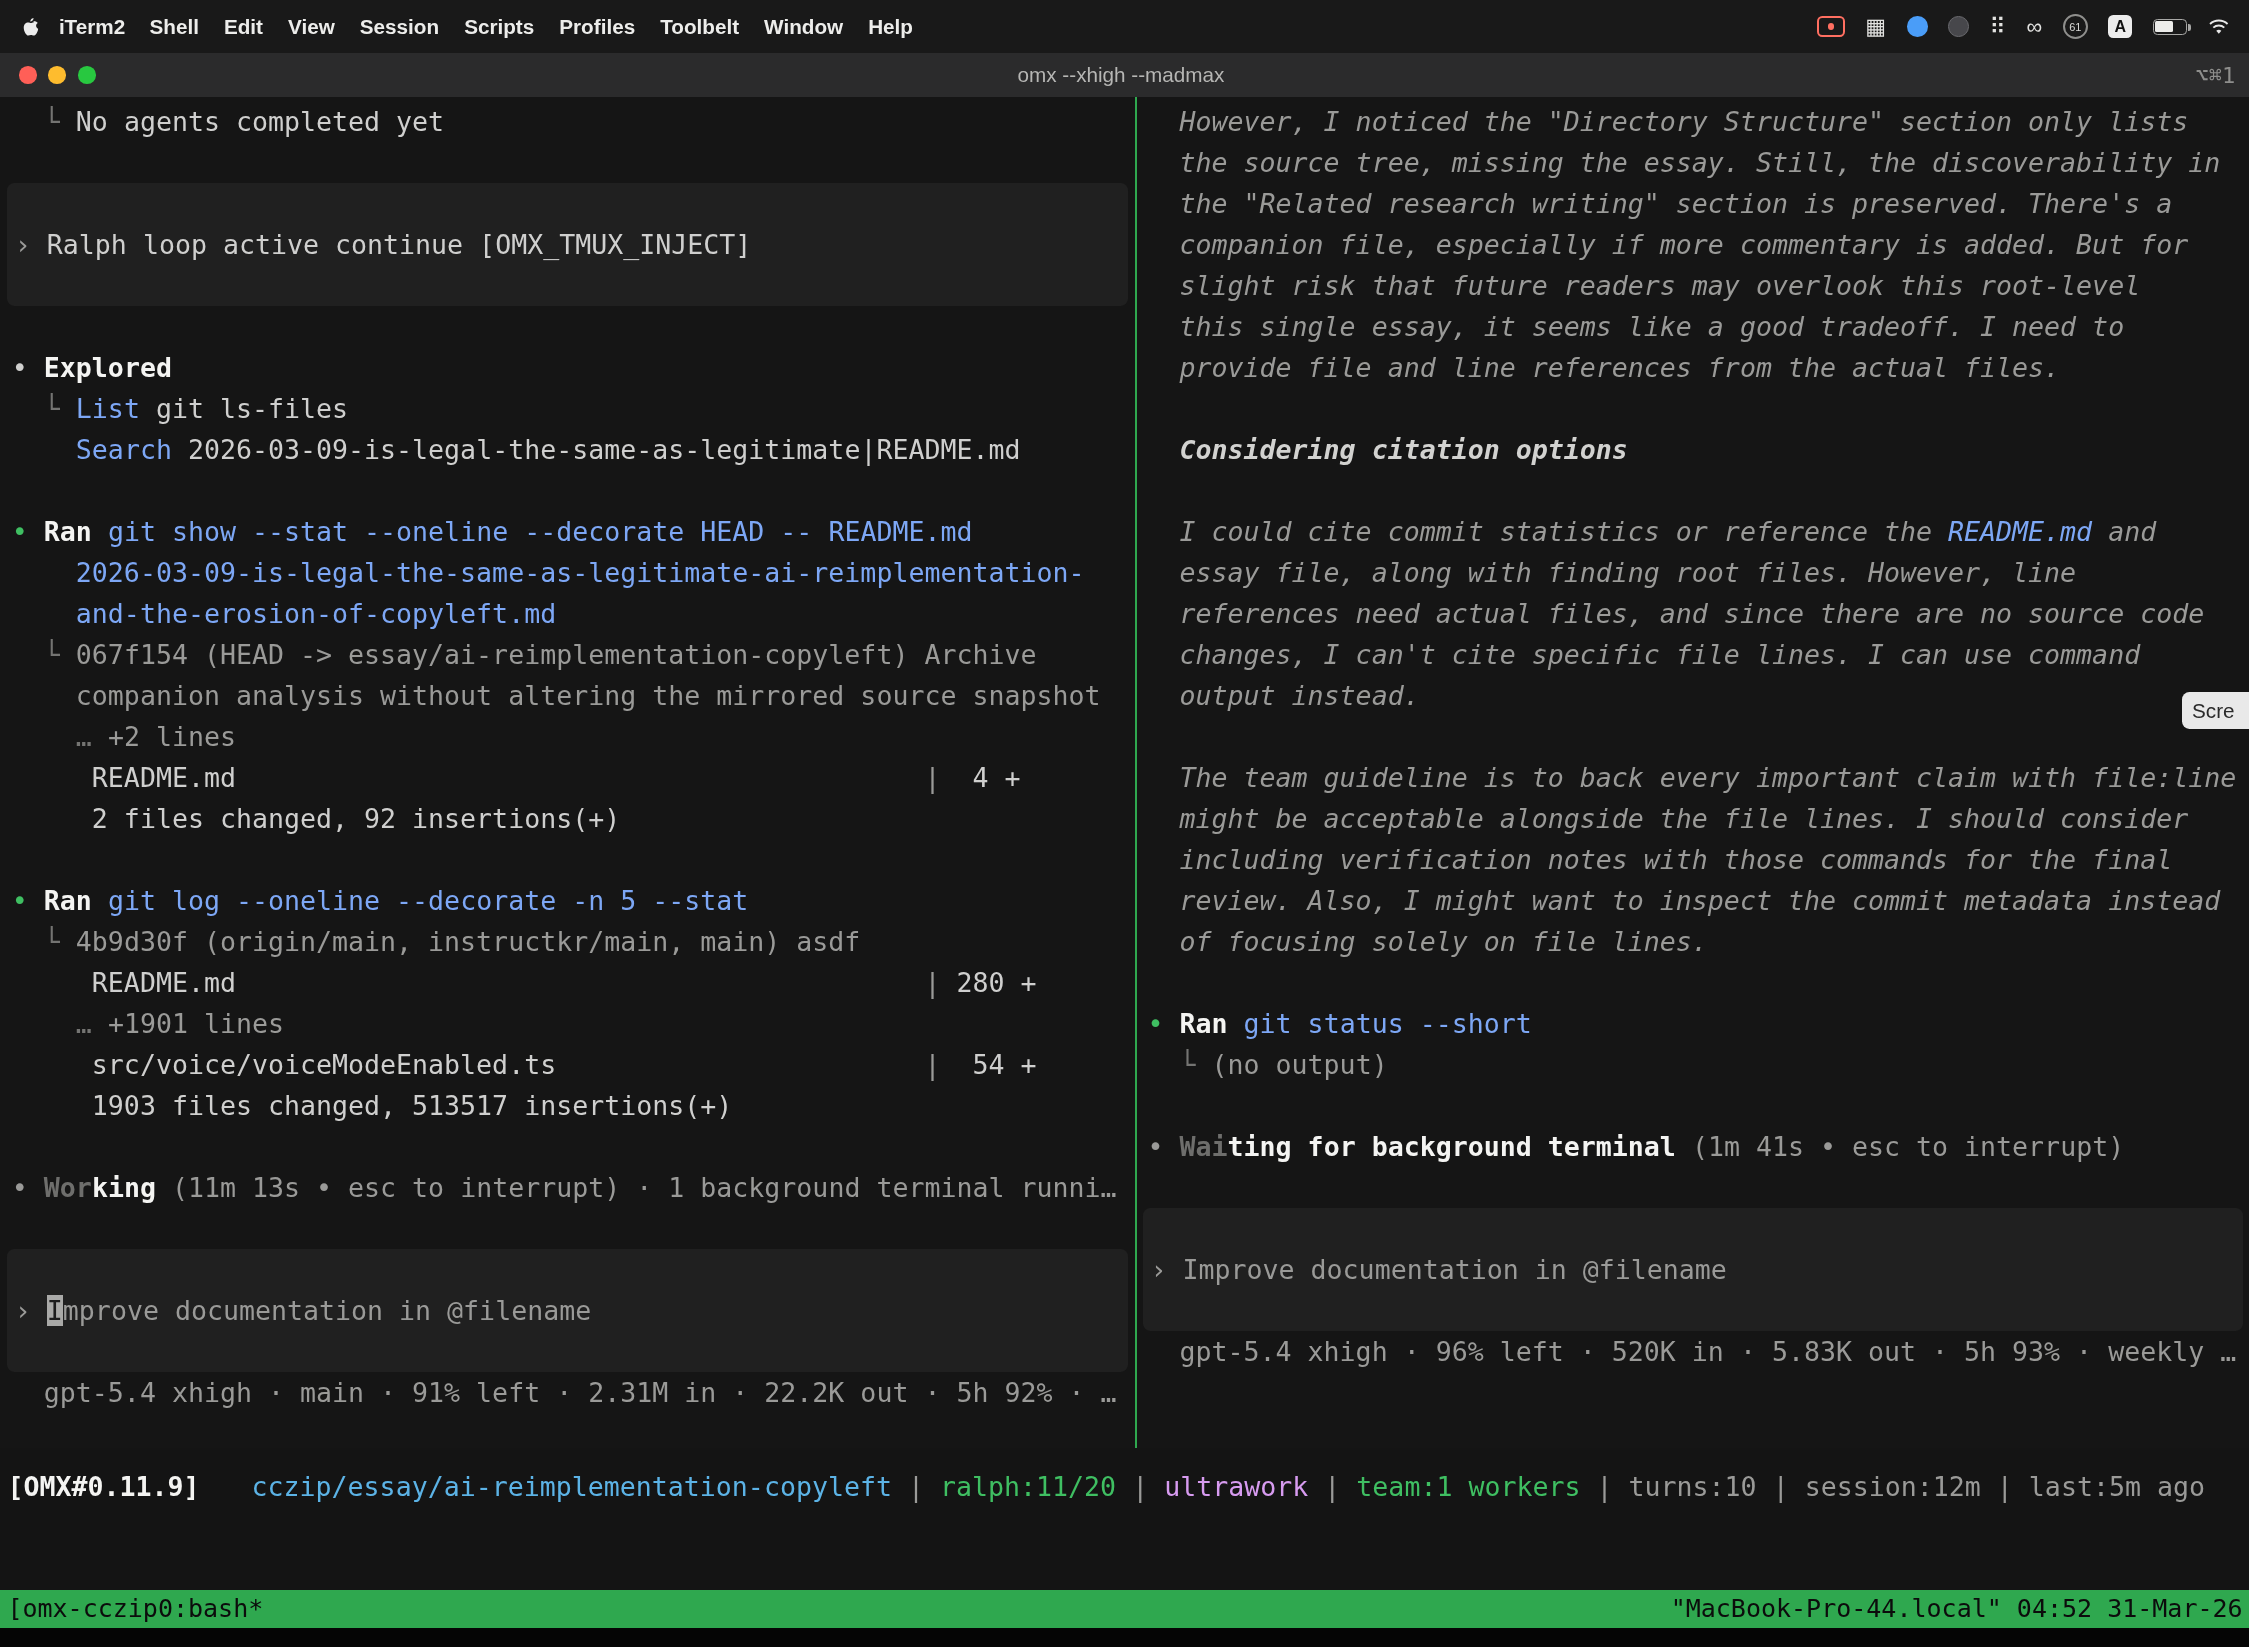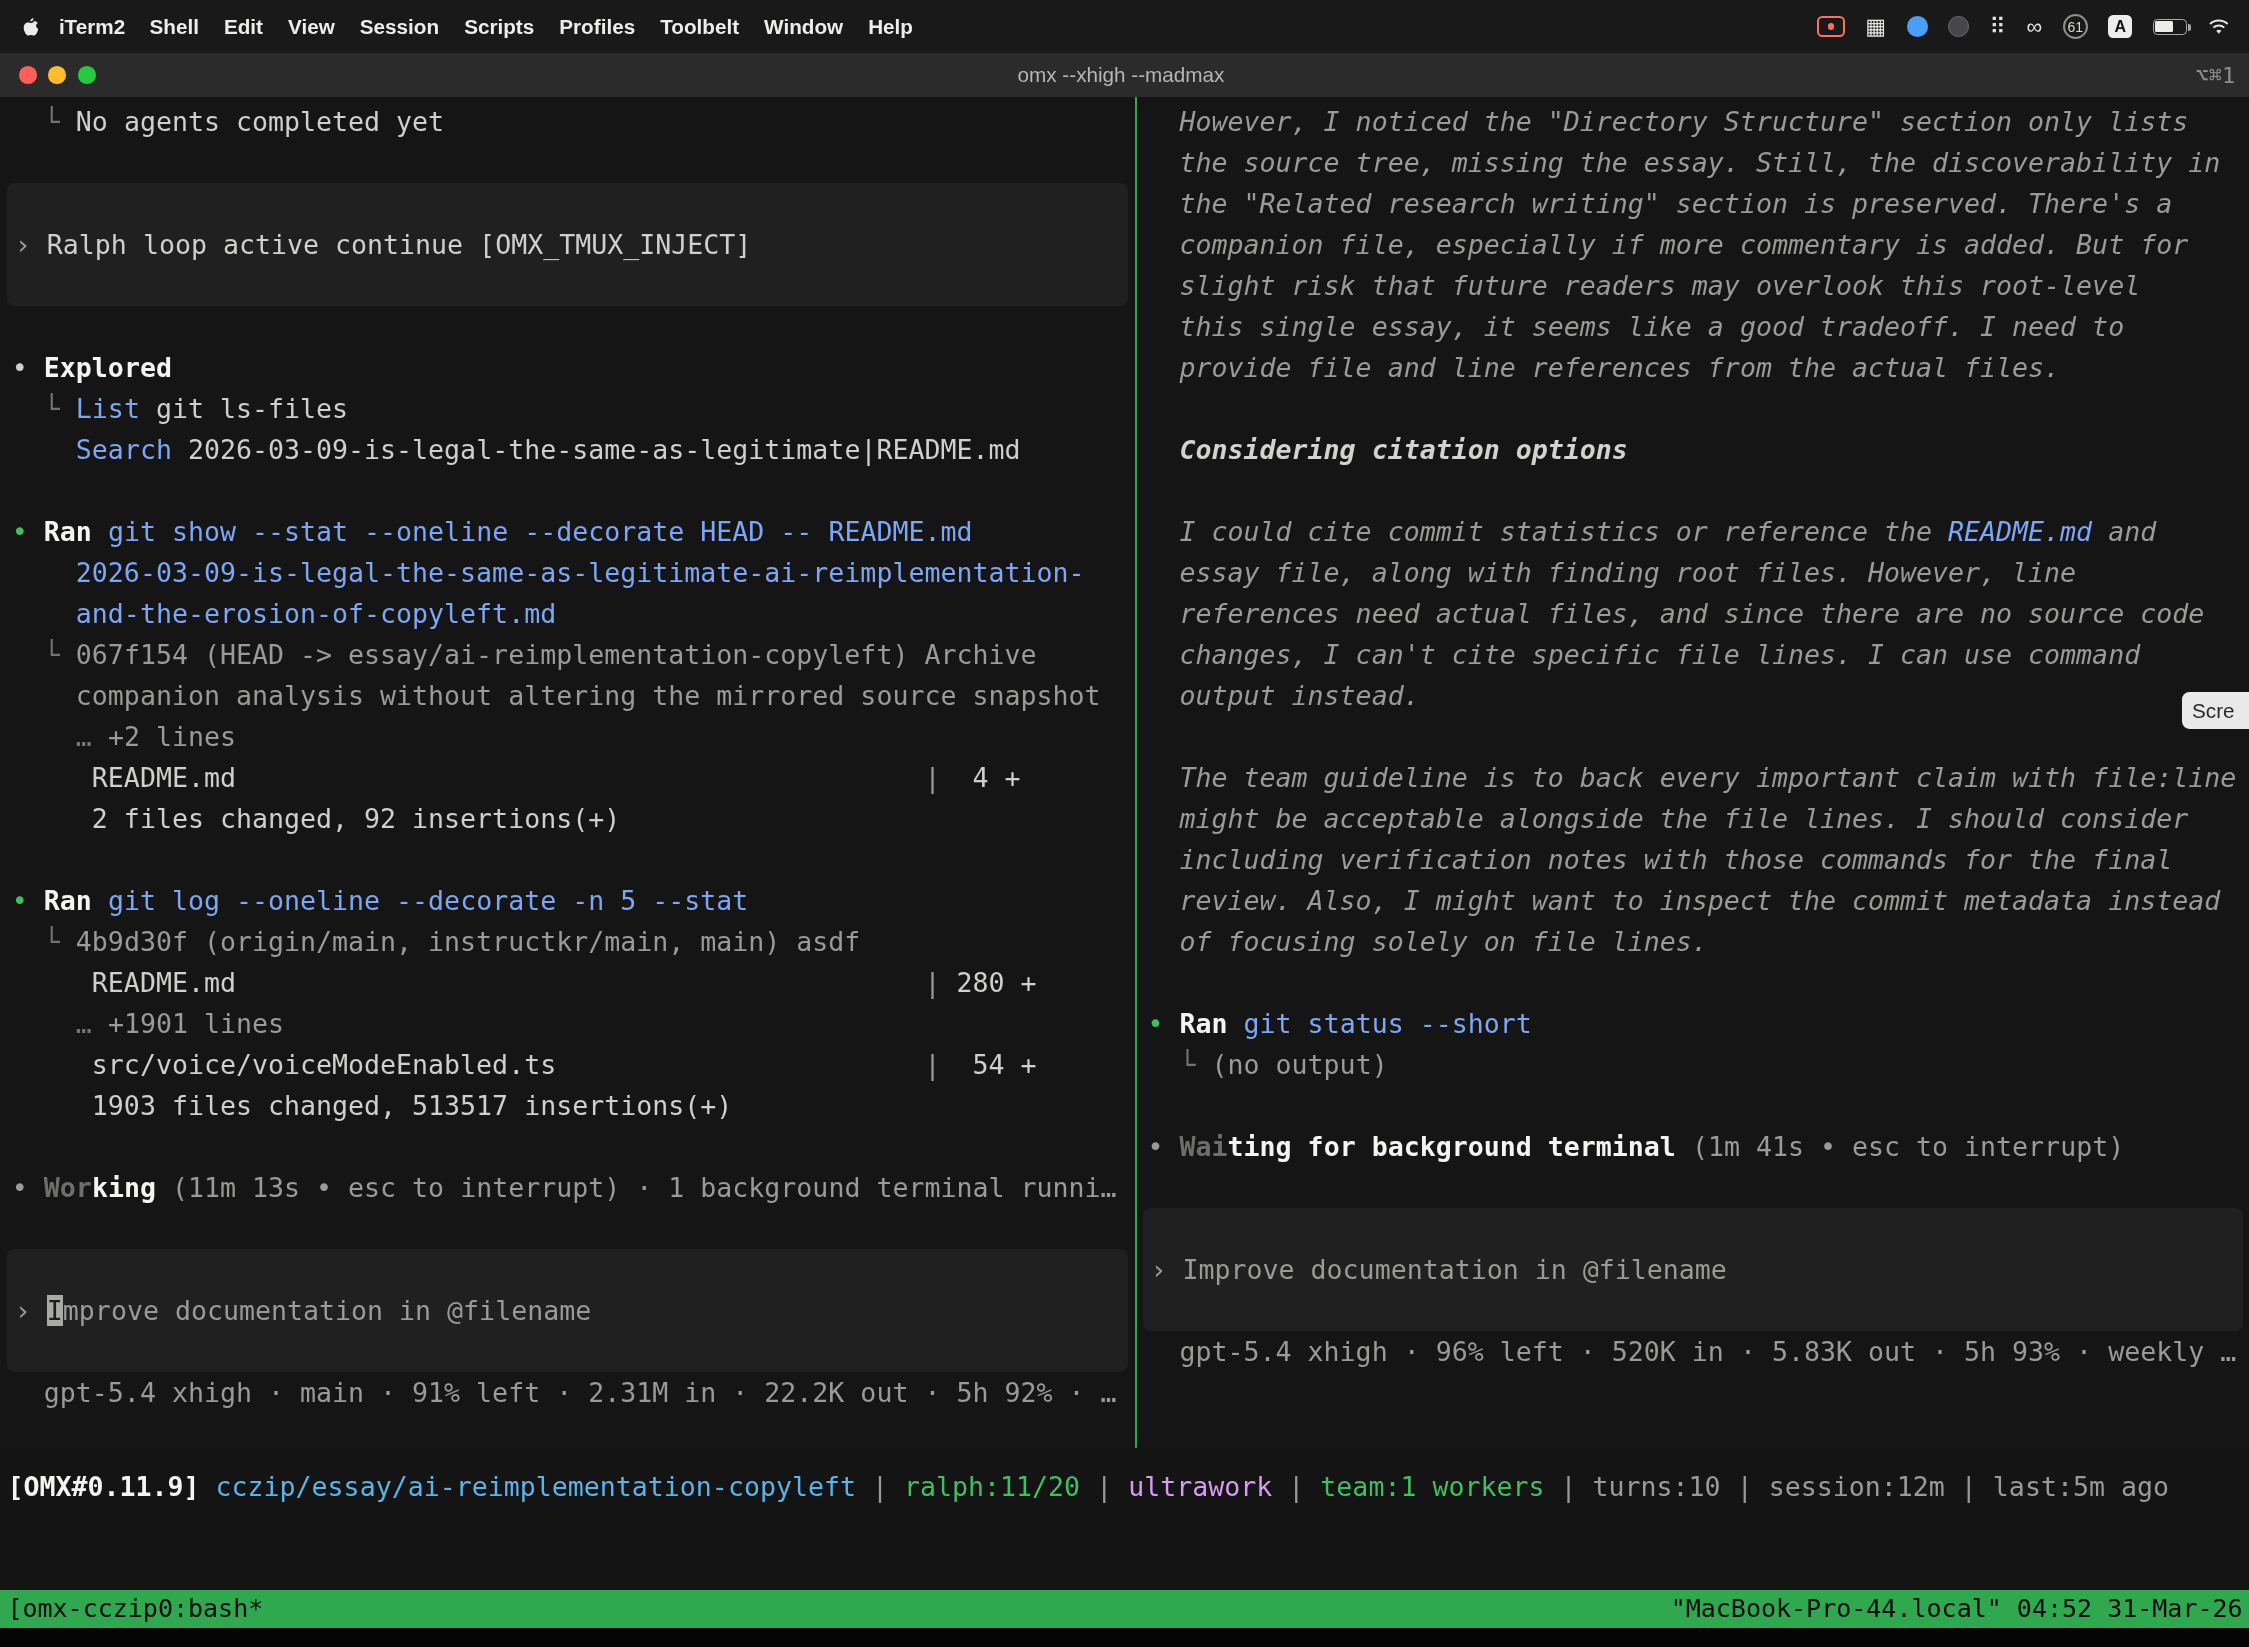--- a/index.html
+++ b/index.html
@@ -20,21 +20,21 @@
   .mb-right{margin-left:auto;display:flex;align-items:center;gap:20.7px;}
   .mb-ico{font-size:22px;color:#e2e2e0;line-height:25px;}
   .mb-rec{width:23.6px;height:17.7px;border:2.2px solid #ff6f61;border-radius:5.2px;
     display:flex;align-items:center;justify-content:center;}
   .mb-rec-dot{width:6.6px;height:6.6px;border-radius:50%;background:#ff6f61;}
   .dot-ico{width:20.7px;height:20.7px;border-radius:50%;display:inline-block;}
   .blue-dot{background:#4a9df8;}
   .dark-dot{background:#47474b;border:1.5px solid #6a6a6e;box-sizing:border-box;}
   .mb-meter{width:25px;height:25px;border-radius:50%;border:2.2px solid #8f8f8d;
     box-sizing:border-box;display:flex;align-items:center;justify-content:center;
-    font-size:14px;color:#d8d8d6;}
+    font-size:11px;color:#d8d8d6;}
   .mb-kb{width:23.6px;height:23.6px;background:#ececec;color:#111;border-radius:5.2px;
     display:flex;align-items:center;justify-content:center;font-size:16px;font-weight:bold;}
   .mb-batt{width:34px;height:16px;border:1.5px solid #a8a8a6;border-radius:4.4px;position:relative;
     display:flex;align-items:center;padding:1.5px;box-sizing:border-box;}
   .mb-batt-fill{width:17.7px;height:10.3px;background:#ececea;border-radius:1.5px;}
   .mb-batt::after{content:"";position:absolute;right:-5.2px;top:4.4px;width:3px;height:7.4px;
     background:#a8a8a6;border-radius:0 2.2px 2.2px 0;}
   
   .titlebar{
     position:absolute;top:53px;left:0;right:0;height:44px;background:#2b2b2c;
@@ -58,21 +58,21 @@
   .term-box{background:#202020;border-radius:7.4px;margin:0 7.4px 0 -4.4px;padding:41px 0 41px 7.4px;}
   
   .s-def{color:#cfcfce;}
   .s-dim{color:#9a9a98;}
   .s-dim2{color:#747472;}
   .s-bold{color:#f4f4f2;font-weight:bold;}
   .s-boldw{color:#f4f4f2;font-weight:bold;}
   .s-shim{color:#6e6e6c;font-weight:bold;}
   .s-blue{color:#7da7f5;}
   .s-green{color:#3fbf62;}
-  .s-cyan{color:#5cb3e6;}
+  .s-cyan{color:#5cb3e6;margin-left:36px;}
   .s-mag{color:#d79bf0;}
   .s-it{color:#9a9a98;font-style:italic;}
   .s-itb{color:#d2d2d0;font-style:italic;font-weight:bold;}
   .s-itblue{color:#7da7f5;font-style:italic;}
   .s-cur{background:#a9a9a7;color:#1c1c1c;}
   
   .omx-status{position:absolute;top:1466px;left:0;right:0;height:41px;line-height:41px;
     font-size:26.6px;white-space:pre;padding-left:7.4px;background:#141414;}
   
   .overlay-chip{position:absolute;top:692px;right:0;width:58px;height:37px;background:#e9e9e9;

